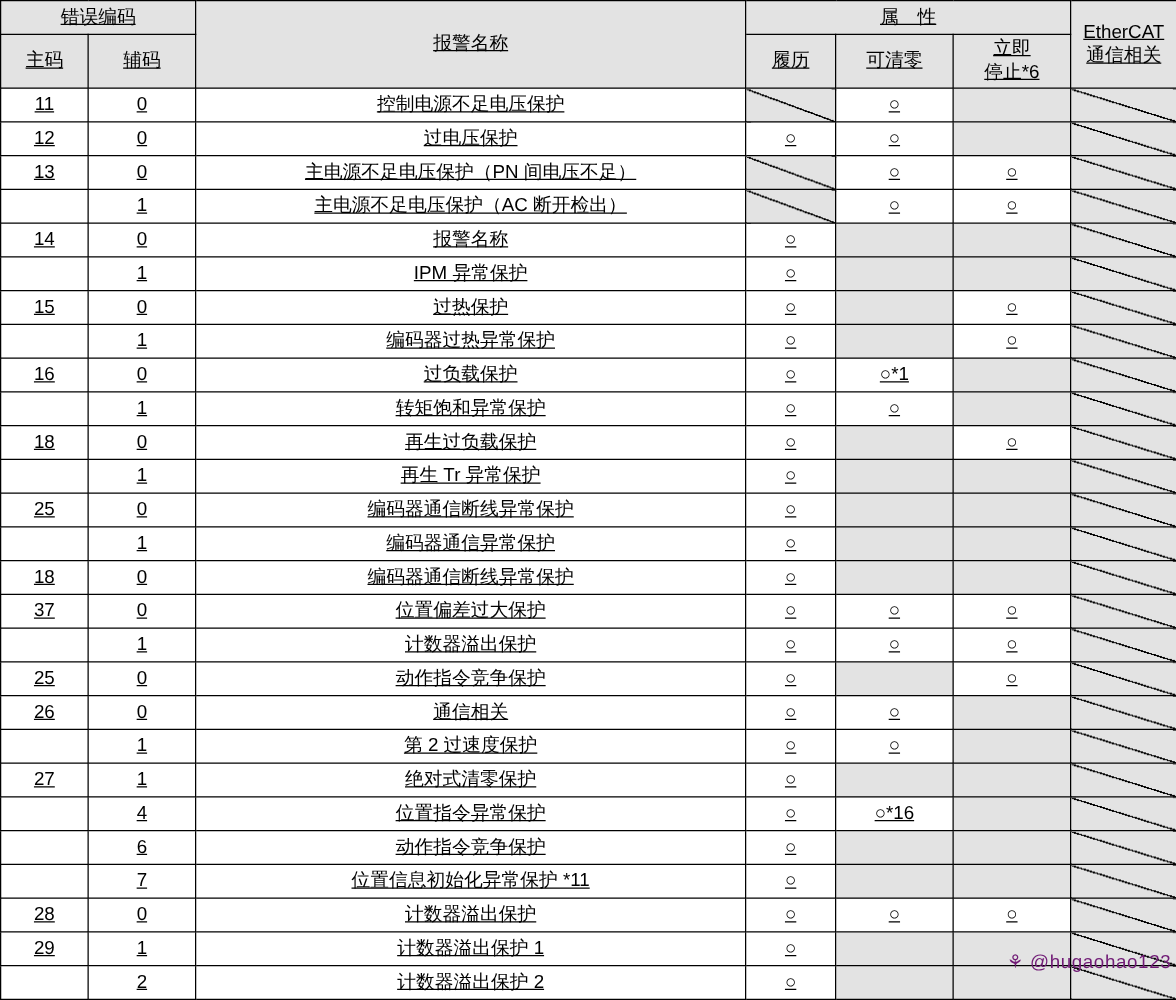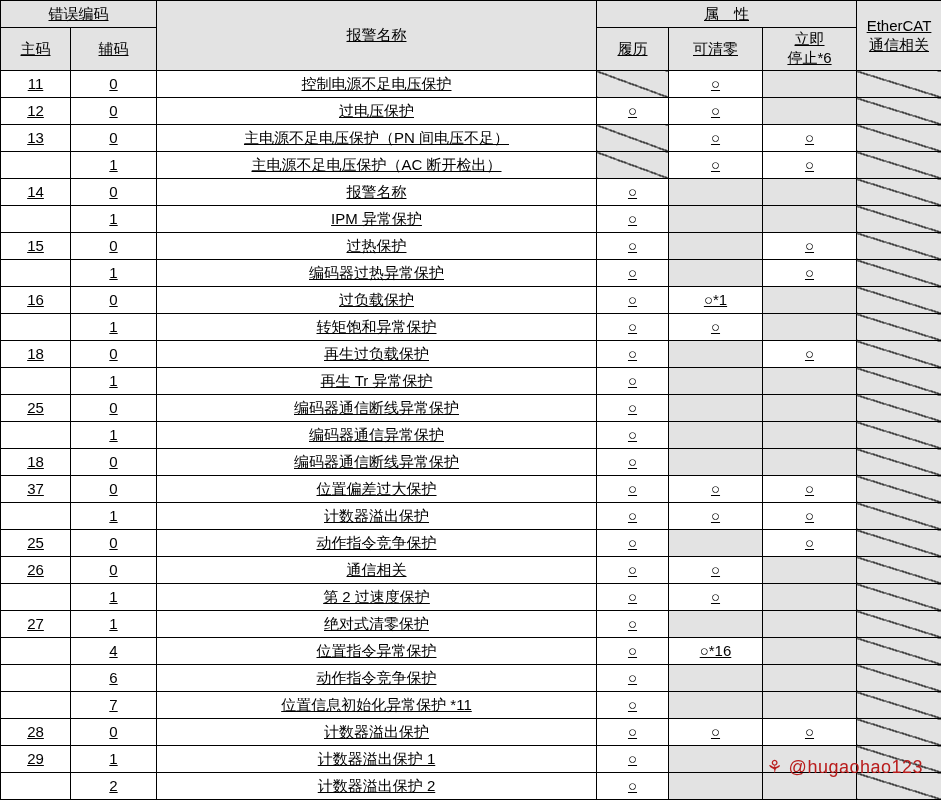--- a/index.html
+++ b/index.html
@@ -42,24 +42,24 @@
     background-color:#e3e3e3;
     background-image:linear-gradient(to top right,
        transparent 0%, transparent calc(50% - 0.6px),
        #000 calc(50% - 0.6px), #000 calc(50% + 0.6px),
        transparent calc(50% + 0.6px), transparent 100%);
   }
   .grey{background-color:#e3e3e3;}
   .circle{font-size:15px;}
   .watermark{
     position:absolute;
-    right:18px;
+    right:4px;
     bottom:22px;
-    color:#b91c1c;
-    font-size:18px;
+    color:#701a75;
+    font-size:15px;
     letter-spacing:.5px;
     pointer-events:none;
   }
   .wm-wrap{position:relative;width:941px;text-decoration:underline;}
   col.c1{width:70px;}
   col.c2{width:86px;}
   col.c3{width:440px;}
   col.c4{width:72px;}
   col.c5{width:94px;}
   col.c6{width:94px;}

